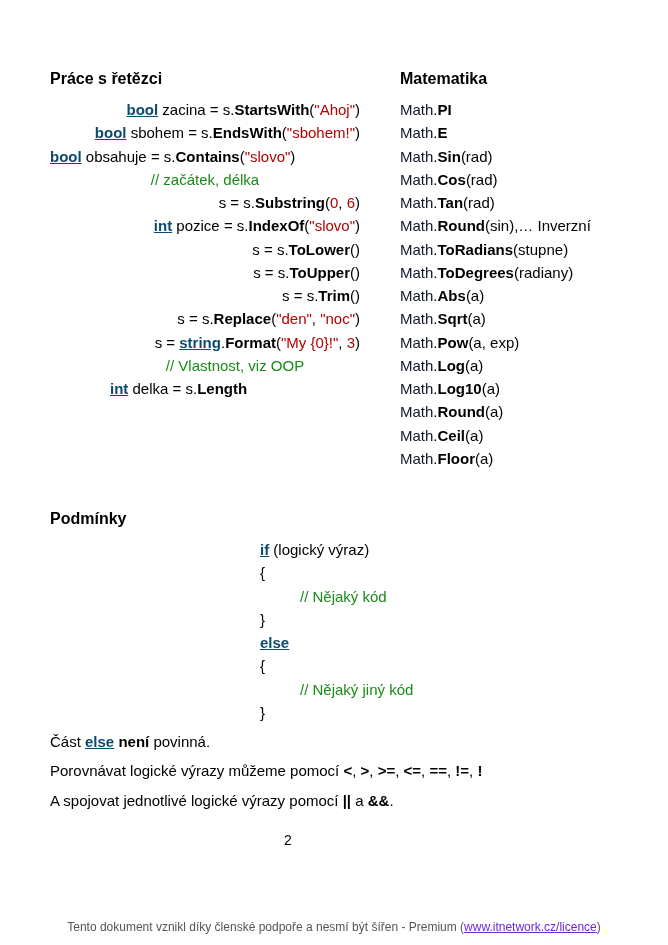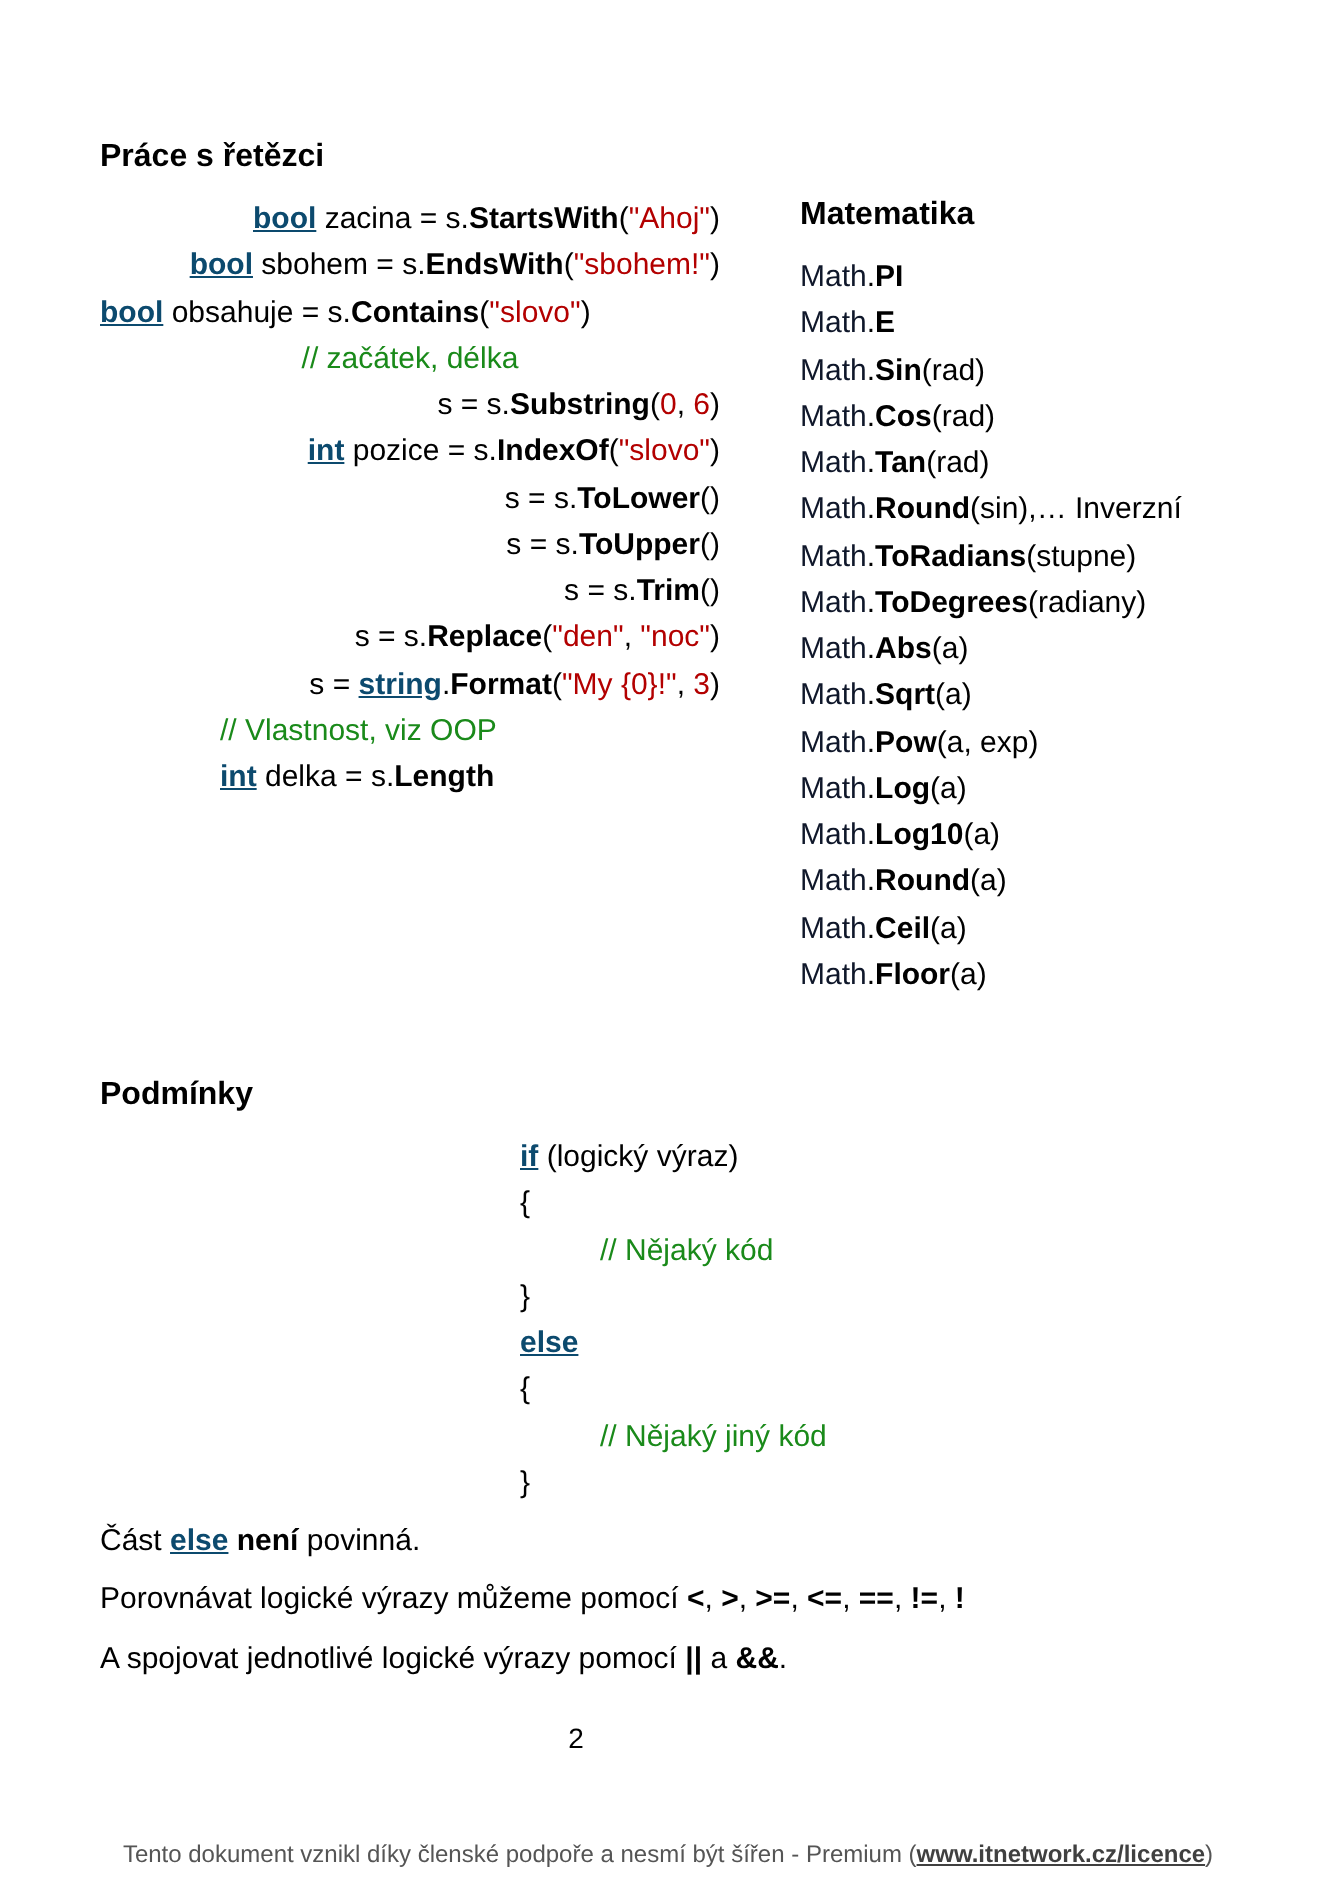--- a/index.html
+++ b/index.html
@@ -19,21 +19,20 @@
   }
   .columns {
     display: flex;
     gap: 40px;
   }
   .col-left {
     flex: 0 0 310px;
   }
   .col-right {
     flex: 1;
-    margin-top: 29px;
   }
   h3 {
     font-size: 16px;
     font-weight: bold;
     margin: 0 0 10px 0;
   }
   .line {
     white-space: nowrap;
     line-height: 1.55;
   }
@@ -64,23 +63,22 @@
     line-height: 1.55;
   }
   .footer {
     text-align: center;
     font-size: 12px;
     color: #555;
     margin-top: 30px;
     padding-bottom: 12px;
   }
   .footer a {
-    color: #404040;
+    color: #6d28d9;
     text-decoration: underline;
-    font-weight: bold;
   }
   .pagenum {
     text-align: center;
     font-size: 14px;
     margin-top: 20px;
   }
 </style>
 </head>
 <body>
 
@@ -118,21 +116,21 @@
         </div>
         <div class="line">
           <span>s = s.</span><span class="mth">Trim</span><span>()</span>
         </div>
         <div class="line">
           <span>s =  s.</span><span class="mth">Replace</span><span>(</span><span class="str">"den"</span><span>, </span><span class="str">"noc"</span><span>)</span>
         </div>
         <div class="line">
           <span>s = </span><span class="kw">string</span><span>.</span><span class="mth">Format</span><span>(</span><span class="str">"My {0}!"</span><span>, </span><span class="num">3</span><span>)</span>
         </div>
-        <div class="line" style="text-align:left;padding-left:60px;">
+        <div class="line" style="text-align:center;padding-left:60px;">
           <span class="cmt">// Vlastnost, viz OOP</span>
         </div>
         <div class="line" style="text-align:left;padding-left:60px;">
           <span class="kw">int</span><span> delka = s.</span><span class="mth">Length</span>
         </div>
 
       </div>
     </div>
 
     <div class="col-right">

